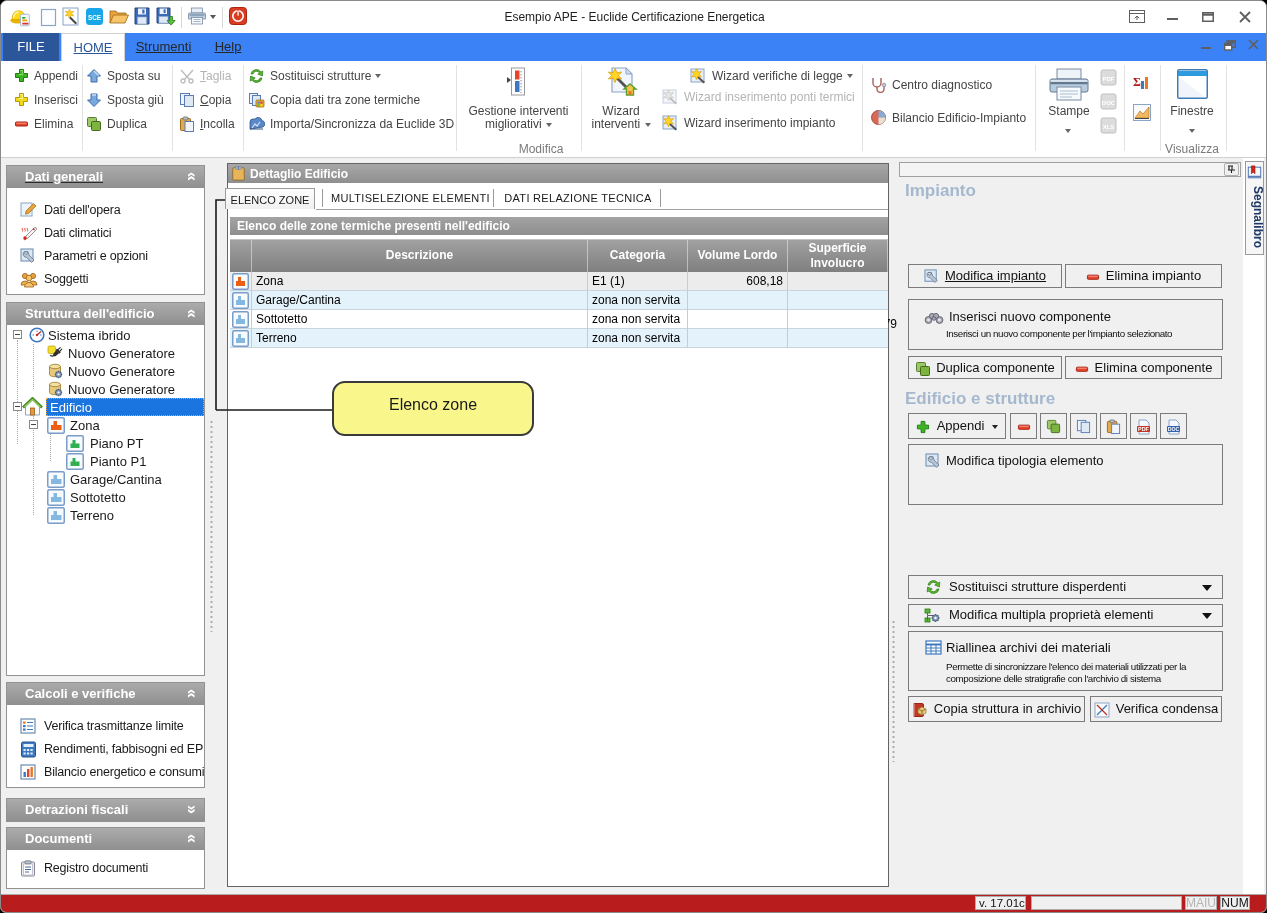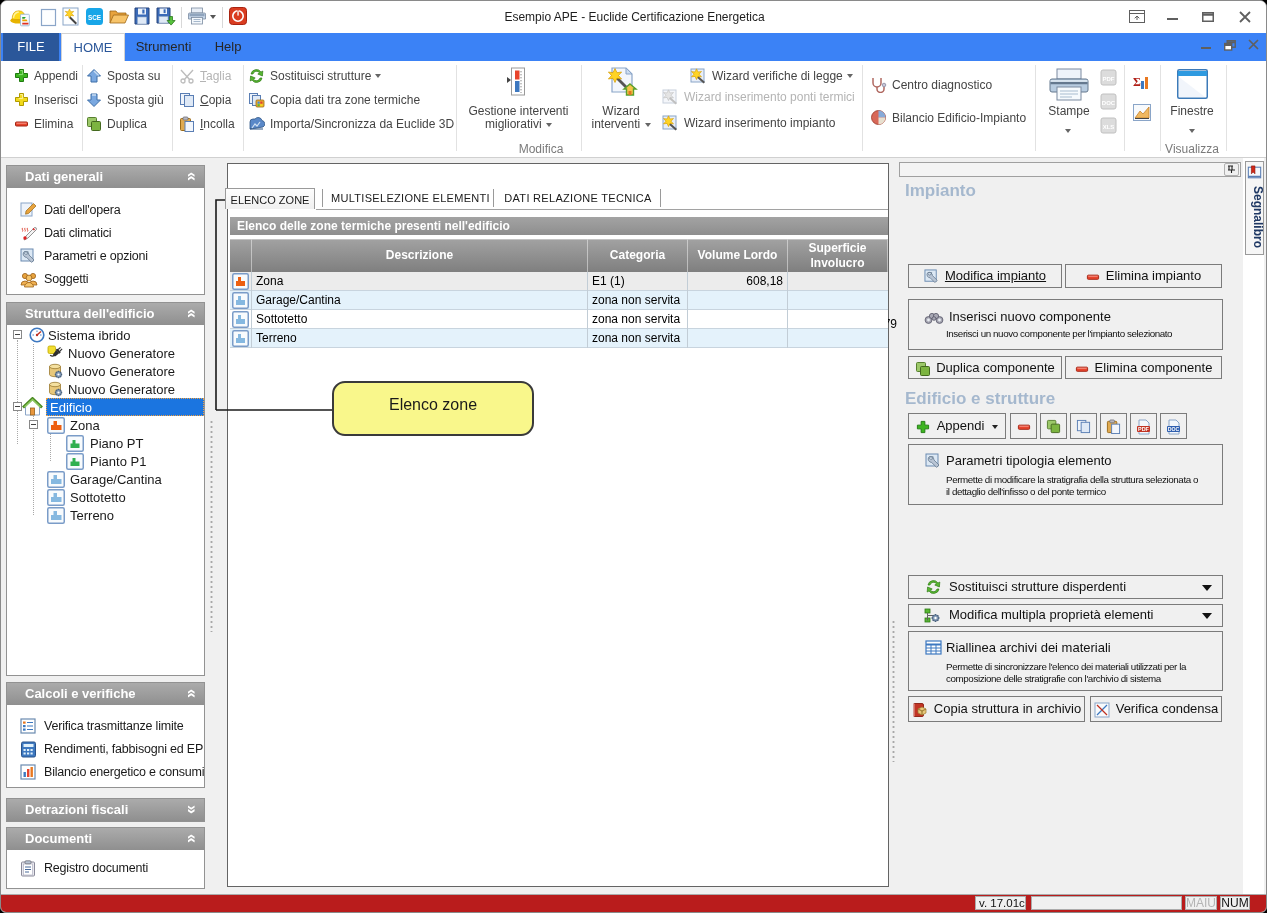--- a/index.html
+++ b/index.html
@@ -10,21 +10,21 @@
 .abs { position:absolute; }
 svg { display:block; }
 
 #titlebar { position:absolute; left:0; top:0; width:100%; height:32px; background:#fff; }
 #title { position:absolute; top:9px; left:0; width:1267px; text-align:center; font-size:12px; color:#1e1e1e; }
 .qat-sep { position:absolute; top:6px; width:1px; height:21px; background:#d8d8d8; }
 .winbtn { position:absolute; color:#5f5f5f; }
 
 #tabbar { position:absolute; left:0; top:32px; width:100%; height:28px; background:#3b82f6; }
 #filetab { position:absolute; left:2px; top:0; width:56px; height:28px; background:#2b579a; color:#fff; text-align:center; line-height:28px; font-size:13px; }
-.rtab { position:absolute; top:0; height:28px; line-height:28px; font-size:13px; color:#262626; text-align:center; }
+.rtab { position:absolute; top:0; height:28px; line-height:28px; font-size:13px; color:#262626; text-align:center;text-decoration:underline; }
 #hometab { left:60px; width:64px; background:#fff; border:1px solid #d2d2d2; border-bottom:none; color:#2b579a; }
 
 #ribbon { position:absolute; left:0; top:60px; width:100%; height:97px; background:#fff; border-bottom:1px solid #d0d0d0; }
 .rsep { position:absolute; top:4px; width:1px; height:86px; background:#e2e2e2; }
 .rbtn { position:absolute; height:22px; line-height:22px; white-space:nowrap; color:#444; font-size:12px; }
 .rbtn .ic { display:inline-block; vertical-align:middle; margin-right:5px; }
 .rbtn .tx { vertical-align:middle; }
 .rbtn.dis { color:#b4b4b4; }
 .biglbl { position:absolute; text-align:center; color:#444; font-size:12px; line-height:13px; }
 .grplbl { position:absolute; top:81px; text-align:center; color:#7a7a7a; font-size:12px; width:120px; }
@@ -368,21 +368,21 @@
         <path d="M2 8 L28 28 H2 Z" fill="#eef2fa" opacity="0.8"></path>
       </svg>
     </div>
     <div class="biglbl" style="left:1160px;top:44px;width:62px;">Finestre</div>
     <div class="abs" style="left:1188px;top:62px;"><div class="drop" style="margin:0;"></div></div>
     <div class="grplbl" style="left:1131px;">Visualizza</div>
     <div class="rsep" style="left:1225px;"></div>
   </div>
   <div id="client">
 
-    <div class="lpanel" style="top:7px;height:130px;">
+    <div class="lpanel" style="top:7px;height:130px;text-decoration:underline;">
       <div class="phead">Dati generali<span class="chev">«</span></div>
       <div class="pitem" style="top:34px;">
           <span class="ic">
             <svg width="17" height="17" viewBox="0 0 17 17">
               <rect x="1" y="1" width="11" height="13" fill="#eef3fa" stroke="#8aa5c8" stroke-width="1"></rect>
               <path d="M6 9 L13.5 1.5 L16 4 L8.5 11.5 L5.5 12.2 Z" fill="#e8a33d" stroke="#9a6a18" stroke-width="0.7"></path>
             </svg>
           </span>
           <span class="tx">Dati dell'opera</span>
         </div>
@@ -618,20 +618,30 @@
             </svg>
           </span>
           <span class="tx">Registro documenti</span>
         </div>
     </div>
 
     <div class="abs" style="left:209px;top:262px;width:3px;height:212px;background-image:radial-gradient(circle at 1.5px 2px, #a8a8a8 1px, transparent 1.2px);background-size:3px 5px;"></div>
     <div class="abs" style="left:891px;top:462px;width:3px;height:142px;background-image:radial-gradient(circle at 1.5px 2px, #a8a8a8 1px, transparent 1.2px);background-size:3px 5px;"></div>
 
     <div id="main">
+      <div id="mainhead">
+          <span style="position:absolute;left:3px;top:2px;">
+            <svg width="15" height="15" viewBox="0 0 16 17">
+              <rect x="1.5" y="2" width="13" height="14" rx="1" fill="#e8b45a" stroke="#8a6a2a" stroke-width="1"></rect>
+              <rect x="5" y="0.8" width="6" height="3" rx="1" fill="#c8d4e4" stroke="#707078" stroke-width="0.8"></rect>
+              <circle cx="8" cy="2.3" r="1.1" fill="#3d78c0"></circle>
+            </svg>
+          </span>
+          <span style="position:absolute;left:22px;top:3px;font-size:12px;">Dettaglio Edificio</span>
+        </div>
 
       <div class="mtab" style="left:-3px;top:24px;width:90px;background:linear-gradient(#fdfdfd,#f0f0f0);border:1px solid #9a9a9a;border-bottom:none;height:21px;z-index:3;letter-spacing:0;">ELENCO ZONE</div>
       <div class="mtab" style="left:95px;width:175px;">MULTISELEZIONE ELEMENTI</div>
       <div class="mtabsep" style="left:94px;"></div>
       <div class="mtab" style="left:270px;width:160px;">DATI RELAZIONE TECNICA</div>
       <div class="mtabsep" style="left:265px;"></div>
       <div class="mtabsep" style="left:432px;"></div>
       <div class="abs" style="left:88px;top:45px;width:572px;height:1px;background:#a2a2a2;"></div>
       <div class="gbar" style="left:2px;top:53px;width:658px;">Elenco delle zone termiche presenti nell'edificio</div>
 
@@ -783,22 +793,21 @@
             <text x="7.5" y="11.8" font-size="5.2" font-weight="bold" fill="#fff" text-anchor="middle" font-family="Liberation Sans">DOC</text>
           </svg>
         </div>
       <div class="bigbtn" style="top:282px;height:61px;">
         <span class="abs" style="left:16px;top:8px;">
             <svg width="17" height="17" viewBox="0 0 17 17">
               <rect x="1" y="1" width="12" height="12" fill="#dce8f4" stroke="#6a8ab0" stroke-width="1"></rect>
               <path d="M4 4 a3.4 3.4 0 0 1 5 3 l5 5 -2.4 2.4 -5-5 a3.4 3.4 0 0 1 -3-5 l2 2 2-0.6 0.6-2 z" fill="#b8c4d4" stroke="#64788e" stroke-width="0.8"></path>
             </svg>
           </span>
-        <span class="t1" style="left:37px;top:8px;">Parametri tipologia elemento</span>
-        <span class="t2" style="left:37px;top:29px;">Permette di modificare la stratigrafia della struttura selezionata o<br>il dettaglio dell'infisso o del ponte termico</span>
+        <span class="t1" style="left:37px;top:8px;">Modifica tipologia elemento</span>
       </div>
       <div class="bigbtn" style="top:413px;height:24px;">
         <span class="abs" style="left:16px;top:3px;">
             <svg width="17" height="16" viewBox="0 0 17 16">
               <path d="M3 6 A5.5 5.5 0 0 1 13 4 l1.8-1 -0.4 5 -4.6-2 1.8-1 A3.6 3.6 0 0 0 5 6 Z" fill="#58b832" stroke="#2e7a14" stroke-width="0.7"></path>
               <path d="M14 10 A5.5 5.5 0 0 1 4 12 l-1.8 1 0.4-5 4.6 2 -1.8 1 A3.6 3.6 0 0 0 12 10 Z" fill="#58b832" stroke="#2e7a14" stroke-width="0.7"></path>
             </svg>
           </span>
         <span class="t1" style="left:40px;top:3px;">Sostituisci strutture disperdenti</span>
         <span class="abs" style="right:10px;top:9px;width:0;height:0;border-left:5px solid transparent;border-right:5px solid transparent;border-top:6px solid #111;"></span>

